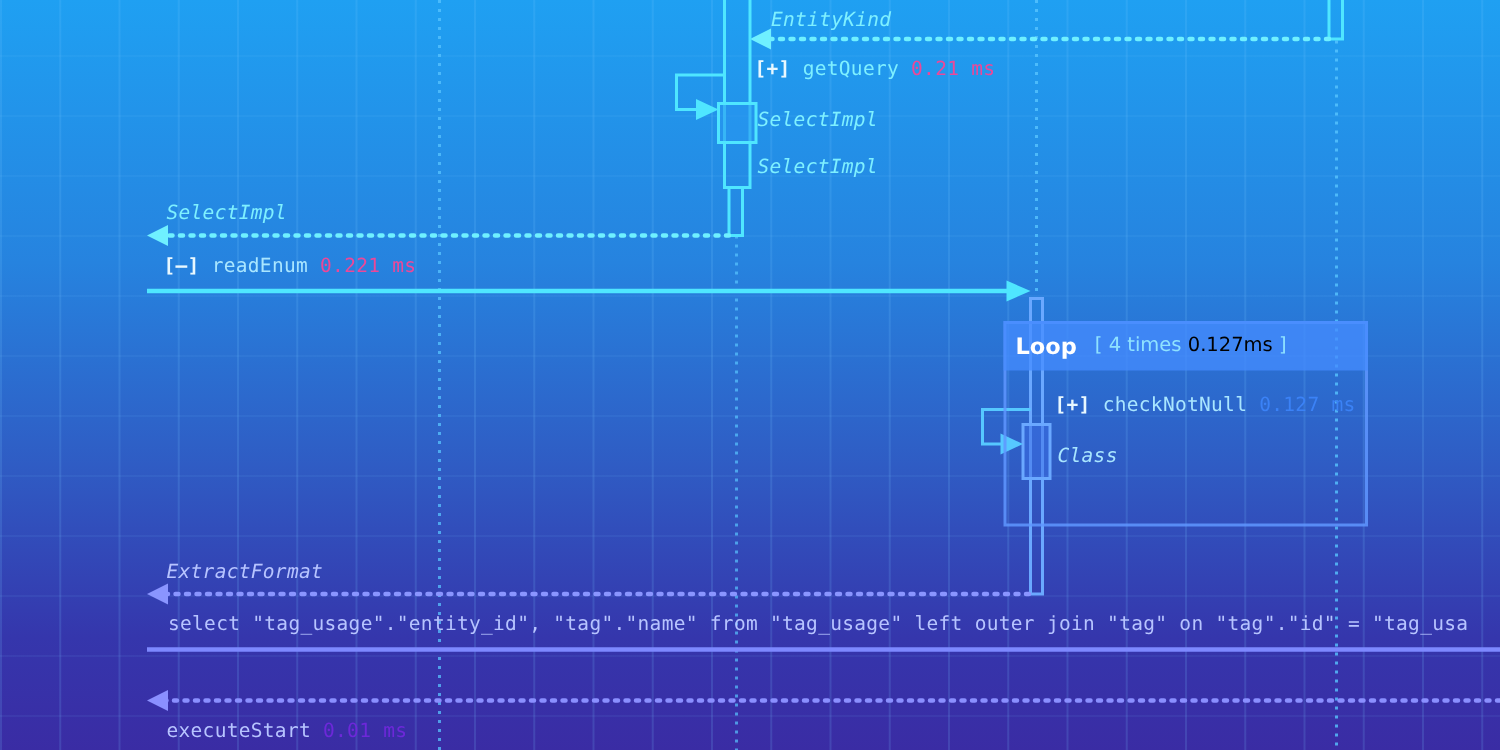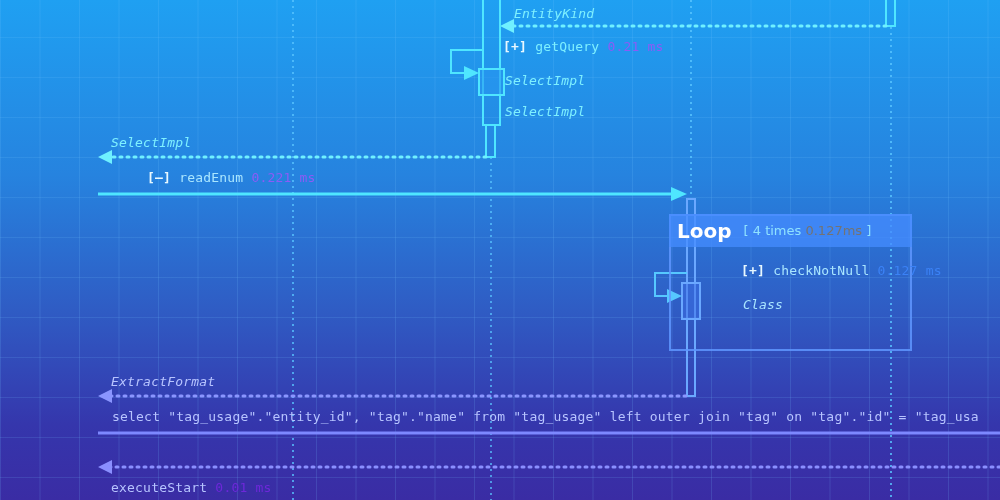--- a/index.html
+++ b/index.html
@@ -13,38 +13,38 @@
       background-image:
         linear-gradient(to right, rgba(120,200,255,0.16) 1px, transparent 1px),
         linear-gradient(to bottom, rgba(120,200,255,0.14) 1px, transparent 1px);
       background-size: 39.5px 40px;
       background-position: 0px -3px;
     }
     svg.diagram { position: absolute; left: 0; top: 0; }
     .msg { position: absolute; font-size: 13px; white-space: nowrap; letter-spacing: 0.2px; }
     .ret { font-style: italic; }
     .c-top { color: #7ef0ff; }
-    .c-mid { color: #a9e6ff; margin-left: 38px; }
+    .c-mid { color: #a9e6ff; }
     .c-low { color: #b7c4ff; }
-    .dim-top { color: #8b5cf6; }
+    .dim-top { color: #ec4899; }
     .dim-low { color: #6d28d9; }
     .bracket { font-weight: bold; color: #e8f8ff; }
     .loop-frame {
       position: absolute; left: 669px; top: 214px; width: 243px; height: 137px;
       border: 2px solid rgba(95,150,255,0.85); box-sizing: border-box;
     }
     .loop-header {
       position: absolute; left: 669px; top: 214px; width: 243px; height: 33px;
       background: rgba(70,140,255,0.75);
       box-sizing: border-box; padding-left: 8px; display: flex; align-items: center;
       font-family: "DejaVu Sans", sans-serif;
     }
-    .loop-title { color: #ffffff; font-weight: bold; font-size: 20px; margin-right: 12px; }
+    .loop-title { color: #ffffff; font-weight: bold; font-size: 15px; margin-right: 12px; }
     .loop-meta { color: #8fe2ff; font-size: 13px; }
-    .loop-meta .strong { color: #737373; }
+    .loop-meta .strong { color: #000000; }
   </style>
 </head>
 <body>
 
 <div class="grid"></div>
 
 <svg class="diagram" width="1000" height="500" viewBox="0 0 1000 500">
   <defs>
     <linearGradient id="lifeGrad" x1="0" y1="0" x2="0" y2="1">
       <stop offset="0" stop-color="#4fe6ff"></stop>

